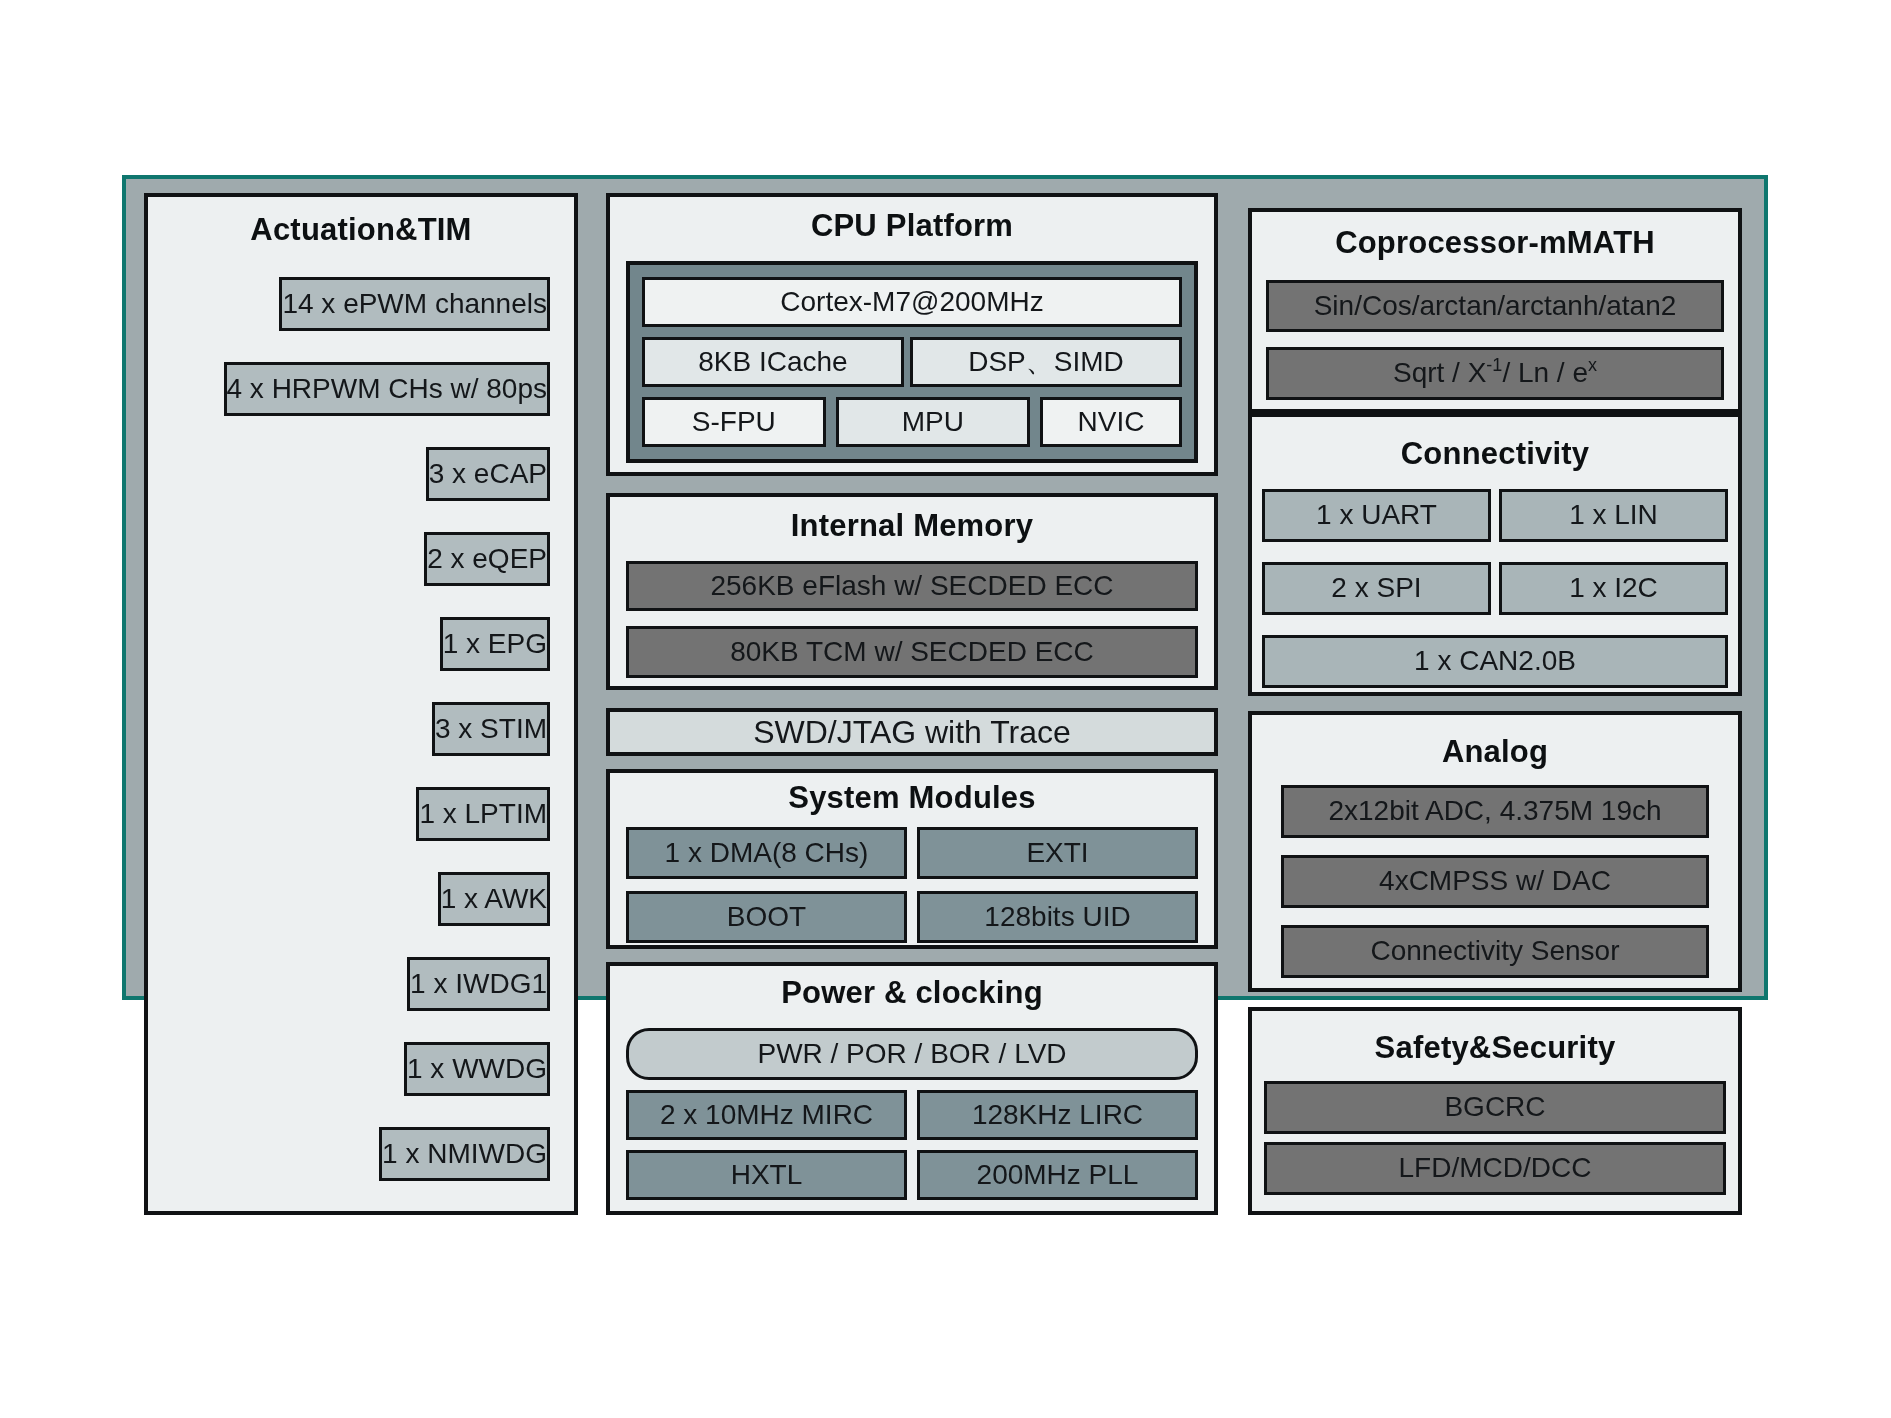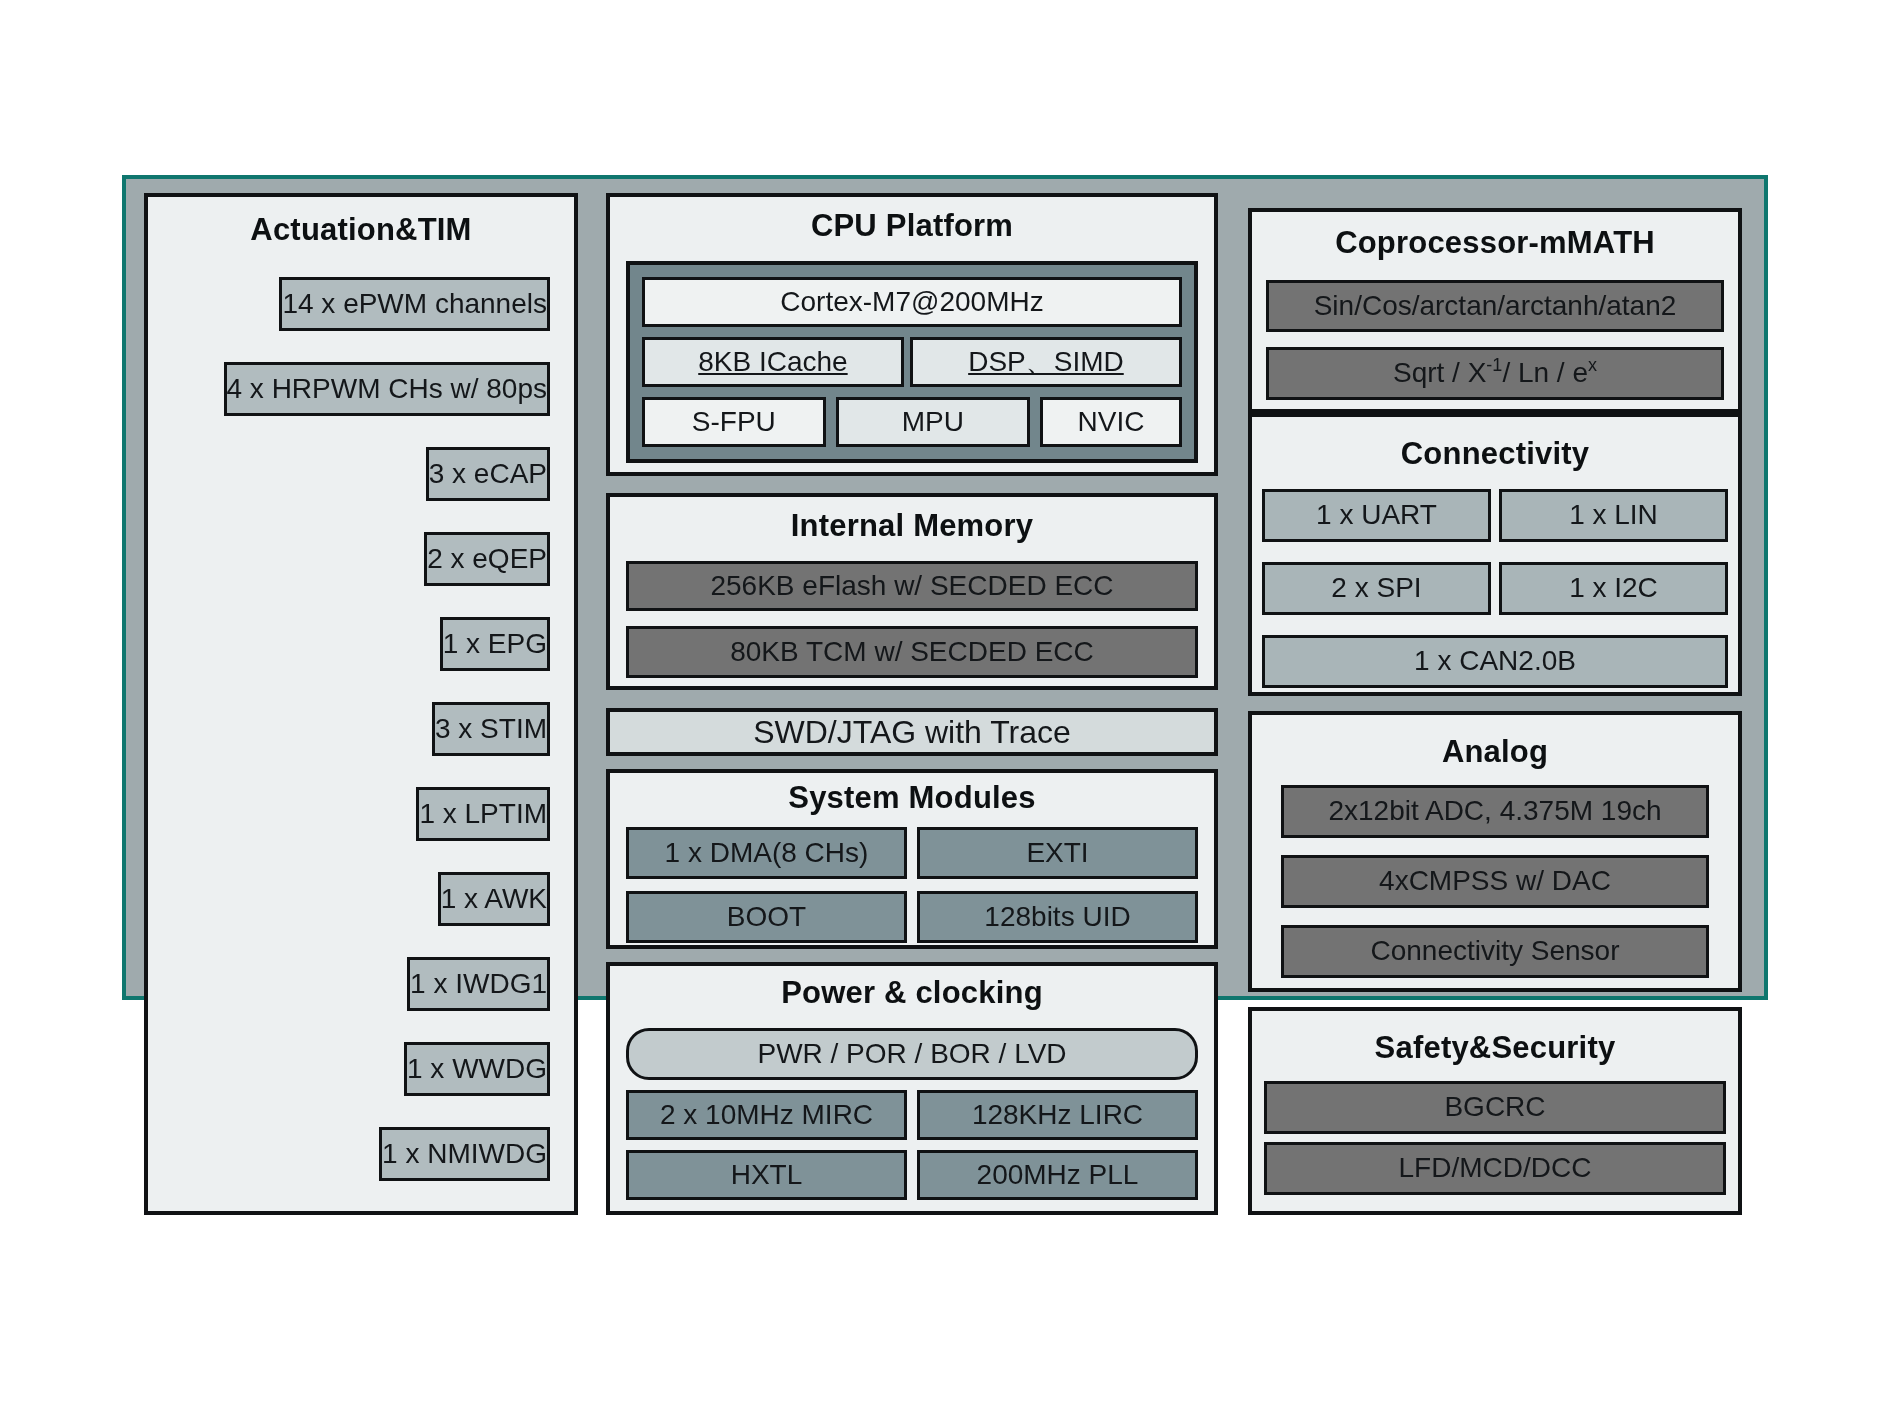--- a/index.html
+++ b/index.html
@@ -39,21 +39,21 @@
   
   .actuation { left:18px; top:14px; width:434px; height:1022px; padding-top:12px; }
   .actuation .stack { margin-top:26px; padding:0 24px; gap:31px;align-items:flex-end; }
 
   
   .cpu { left:480px; top:14px; width:612px; height:283px; padding-top:8px; }
   .cpu-container {
     margin:14px 16px 0; border:4px solid #101214; background:#72868C;
     padding:12px; display:flex; flex-direction:column; gap:10px; box-sizing:border-box;
   }
-  .cpu-row2 { display:grid; grid-template-columns:48.5% 1fr; gap:6px;text-decoration:underline; }
+  .cpu-row2 { display:grid; grid-template-columns:48.5% 1fr; gap:6px; }
   .cpu-row3 { display:grid; grid-template-columns:34% 36% 1fr; gap:10px; }
 
   .memory { left:480px; top:314px; width:612px; height:197px; padding-top:8px; }
   .memory .stack { margin-top:14px; padding:0 16px; gap:15px; }
 
   .swd {
     position:absolute; left:480px; top:529px; width:612px; height:48px;
     background:#D4DBDC; border:4px solid #101214; box-sizing:border-box;
     display:flex; align-items:center; justify-content:center; font-size:32px;
   }

